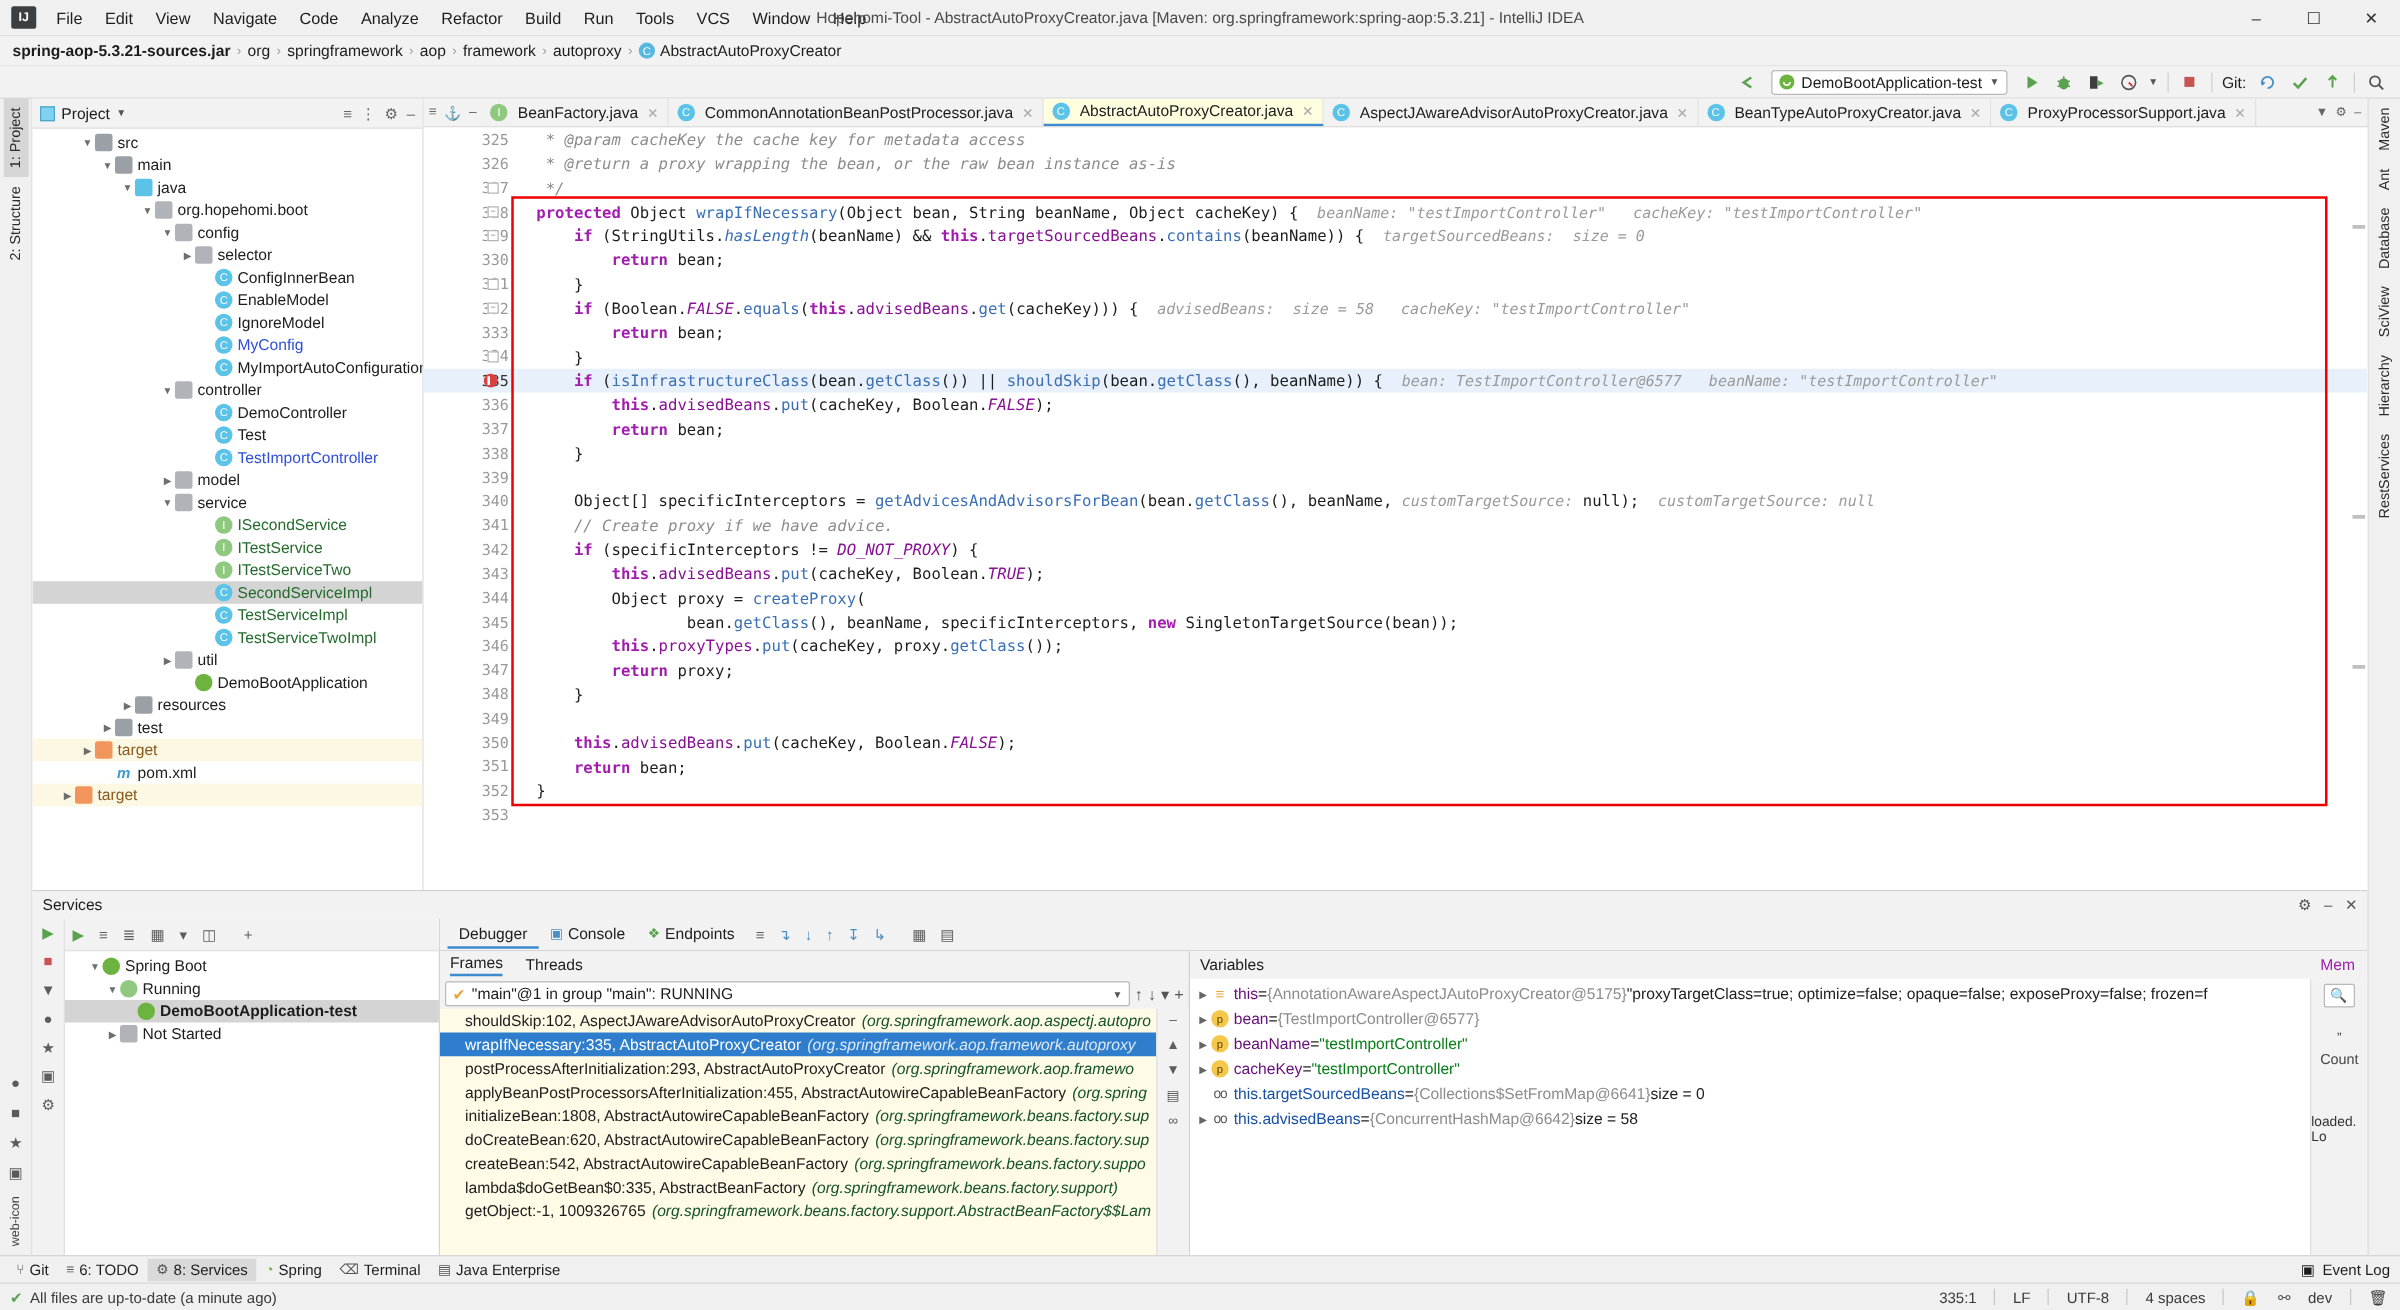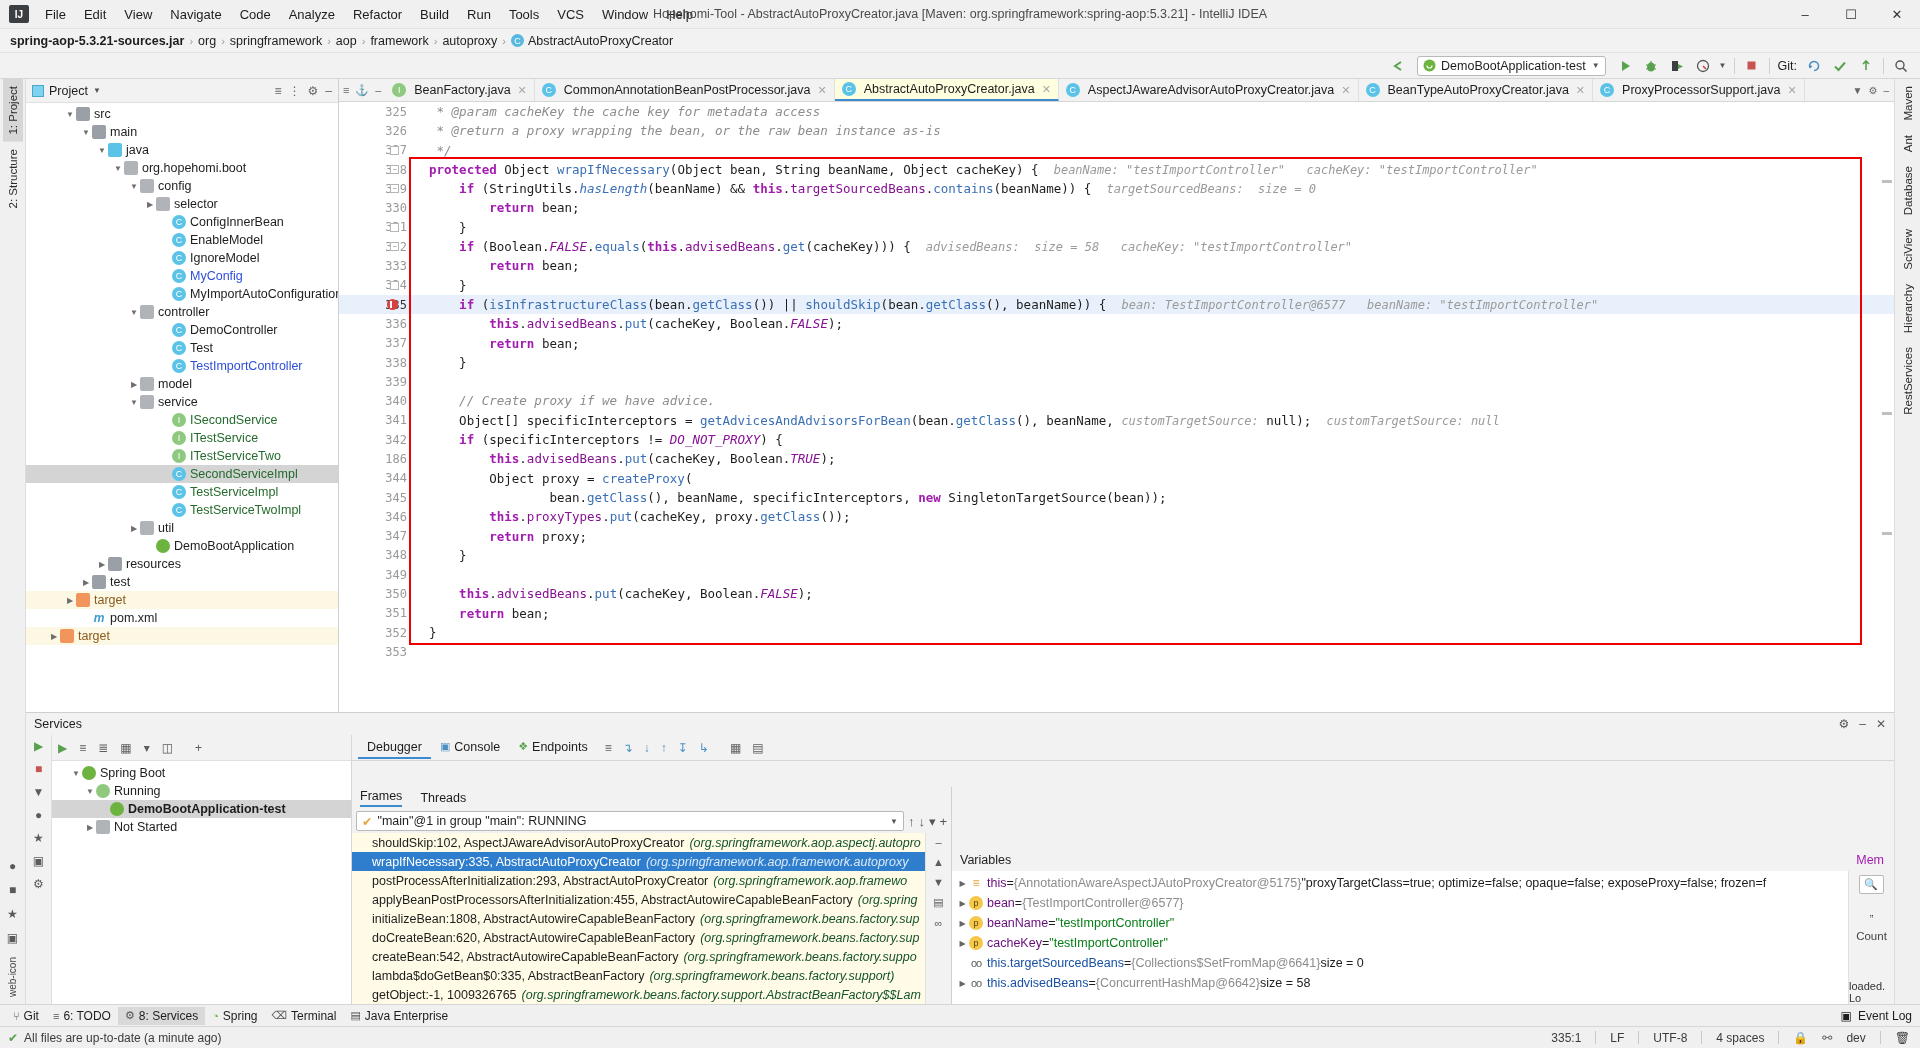--- a/index.html
+++ b/index.html
@@ -144,21 +144,21 @@
                  background:#f2f2f2; border-bottom:1px solid #e0e0e0; color:#5d5d5d; font-size:12px; flex:none;}
   .svc-node { height:18px; display:flex; align-items:center; font-size:12.5px; white-space:nowrap; }
   .svc-node.sel { background:#d4d4d4; font-weight:bold; }
 
   .debug-col { flex:1; display:flex; flex-direction:column; min-width:0; background:#f2f2f2; }
   .dtabs { height:26px; display:flex; align-items:center; border-bottom:1px solid #d6d6d6;
            padding-left:6px; gap:2px; flex:none; }
   .dtab { padding:3px 9px; font-size:12.5px; display:flex; align-items:center; gap:4px; }
   .dtab.active { border-bottom:2px solid #3c8bd0; font-weight:normal; }
   .dtab-tools { margin-left:6px; display:flex; align-items:center; gap:11px; color:#5d5d5d; font-size:12px; }
-  .dpanes { flex:1; display:flex; min-height:0;align-items:flex-end; }
+  .dpanes { flex:1; display:flex; min-height:0; }
   .frames { width:600px; display:flex; flex-direction:column; background:#f2f2f2;
             border-right:1px solid #d0d0d0; flex:none; }
   .frames-head { height:22px; display:flex; align-items:center; gap:18px; padding-left:8px;
                  font-size:12.5px; flex:none; }
   .fhead-tab.active { border-bottom:2px solid #3c8bd0; padding-bottom:2px; }
   .thread-row { height:24px; display:flex; align-items:center; padding:0 4px; gap:4px; flex:none; }
   .thread-sel { flex:1; height:20px; border:1px solid #b9b9b9; background:#fff; display:flex;
                 align-items:center; padding:0 5px; font-size:12.5px; border-radius:2px; }
   .thread-sel .caret { margin-left:auto; font-size:8px; color:#555; }
   .frame-list { flex:1; background:#fffbe6; overflow:hidden; font-size:12.5px; }
@@ -563,21 +563,21 @@
                 <div class="g-row">333</div>
                 <div class="g-row">334</div>
                 <div class="g-row cur">335</div>
                 <div class="g-row">336</div>
                 <div class="g-row">337</div>
                 <div class="g-row">338</div>
                 <div class="g-row">339</div>
                 <div class="g-row">340</div>
                 <div class="g-row">341</div>
                 <div class="g-row">342</div>
-                <div class="g-row">186</div>
+                <div class="g-row">343</div>
                 <div class="g-row">344</div>
                 <div class="g-row">345</div>
                 <div class="g-row">346</div>
                 <div class="g-row">347</div>
                 <div class="g-row">348</div>
                 <div class="g-row">349</div>
                 <div class="g-row">350</div>
                 <div class="g-row">351</div>
                 <div class="g-row">352</div>
                 <div class="g-row">353</div>
@@ -598,22 +598,22 @@
                 <div class="cline"><span style="display:inline-block;width:14px"></span>        <span class="kw">return</span> bean;</div>
                 <div class="cline"><span style="display:inline-block;width:14px"></span>    }</div>
                 <div class="cline"><span style="display:inline-block;width:14px"></span>    <span class="kw">if</span> (<span style="color:#1d1d1d">Boolean</span>.<span class="fld ital">FALSE</span>.<span class="fn">equals</span>(<span class="kw">this</span>.<span class="fld">advisedBeans</span>.<span class="fn">get</span>(cacheKey))) {  <span class="hint">advisedBeans:  size = 58   cacheKey: "testImportController"</span></div>
                 <div class="cline"><span style="display:inline-block;width:14px"></span>        <span class="kw">return</span> bean;</div>
                 <div class="cline"><span style="display:inline-block;width:14px"></span>    }</div>
                 <div class="cline cur"><span style="display:inline-block;width:14px"></span>    <span class="kw">if</span> (<span class="fn">isInfrastructureClass</span>(bean.<span class="fn">getClass</span>()) || <span class="fn">shouldSkip</span>(bean.<span class="fn">getClass</span>(), beanName)) {  <span class="hint">bean: TestImportController@6577   beanName: "testImportController"</span></div>
                 <div class="cline"><span style="display:inline-block;width:14px"></span>        <span class="kw">this</span>.<span class="fld">advisedBeans</span>.<span class="fn">put</span>(cacheKey, <span style="color:#1d1d1d">Boolean</span>.<span class="fld ital">FALSE</span>);</div>
                 <div class="cline"><span style="display:inline-block;width:14px"></span>        <span class="kw">return</span> bean;</div>
                 <div class="cline"><span style="display:inline-block;width:14px"></span>    }</div>
                 <div class="cline"><span style="display:inline-block;width:14px"></span></div>
+                <div class="cline"><span style="display:inline-block;width:14px"></span>    <span style="color:#1d1d1d">Object</span>[] specificInterceptors = <span class="fn">getAdvicesAndAdvisorsForBean</span>(bean.<span class="fn">getClass</span>(), beanName, <span class="hint">customTargetSource:</span> null);  <span class="hint">customTargetSource: null</span></div>
                 <div class="cline"><span style="display:inline-block;width:14px"></span><span class="cmt">    // Create proxy if we have advice.</span></div>
-                <div class="cline"><span style="display:inline-block;width:14px"></span>    <span style="color:#1d1d1d">Object</span>[] specificInterceptors = <span class="fn">getAdvicesAndAdvisorsForBean</span>(bean.<span class="fn">getClass</span>(), beanName, <span class="hint">customTargetSource:</span> null);  <span class="hint">customTargetSource: null</span></div>
                 <div class="cline"><span style="display:inline-block;width:14px"></span>    <span class="kw">if</span> (specificInterceptors != <span class="fld ital">DO_NOT_PROXY</span>) {</div>
                 <div class="cline"><span style="display:inline-block;width:14px"></span>        <span class="kw">this</span>.<span class="fld">advisedBeans</span>.<span class="fn">put</span>(cacheKey, <span style="color:#1d1d1d">Boolean</span>.<span class="fld ital">TRUE</span>);</div>
                 <div class="cline"><span style="display:inline-block;width:14px"></span>        <span style="color:#1d1d1d">Object</span> proxy = <span class="fn">createProxy</span>(</div>
                 <div class="cline"><span style="display:inline-block;width:14px"></span>                bean.<span class="fn">getClass</span>(), beanName, specificInterceptors, <span class="kw">new</span> SingletonTargetSource(bean));</div>
                 <div class="cline"><span style="display:inline-block;width:14px"></span>        <span class="kw">this</span>.<span class="fld">proxyTypes</span>.<span class="fn">put</span>(cacheKey, proxy.<span class="fn">getClass</span>());</div>
                 <div class="cline"><span style="display:inline-block;width:14px"></span>        <span class="kw">return</span> proxy;</div>
                 <div class="cline"><span style="display:inline-block;width:14px"></span>    }</div>
                 <div class="cline"><span style="display:inline-block;width:14px"></span></div>
                 <div class="cline"><span style="display:inline-block;width:14px"></span>    <span class="kw">this</span>.<span class="fld">advisedBeans</span>.<span class="fn">put</span>(cacheKey, <span style="color:#1d1d1d">Boolean</span>.<span class="fld ital">FALSE</span>);</div>
                 <div class="cline"><span style="display:inline-block;width:14px"></span>    <span class="kw">return</span> bean;</div>

